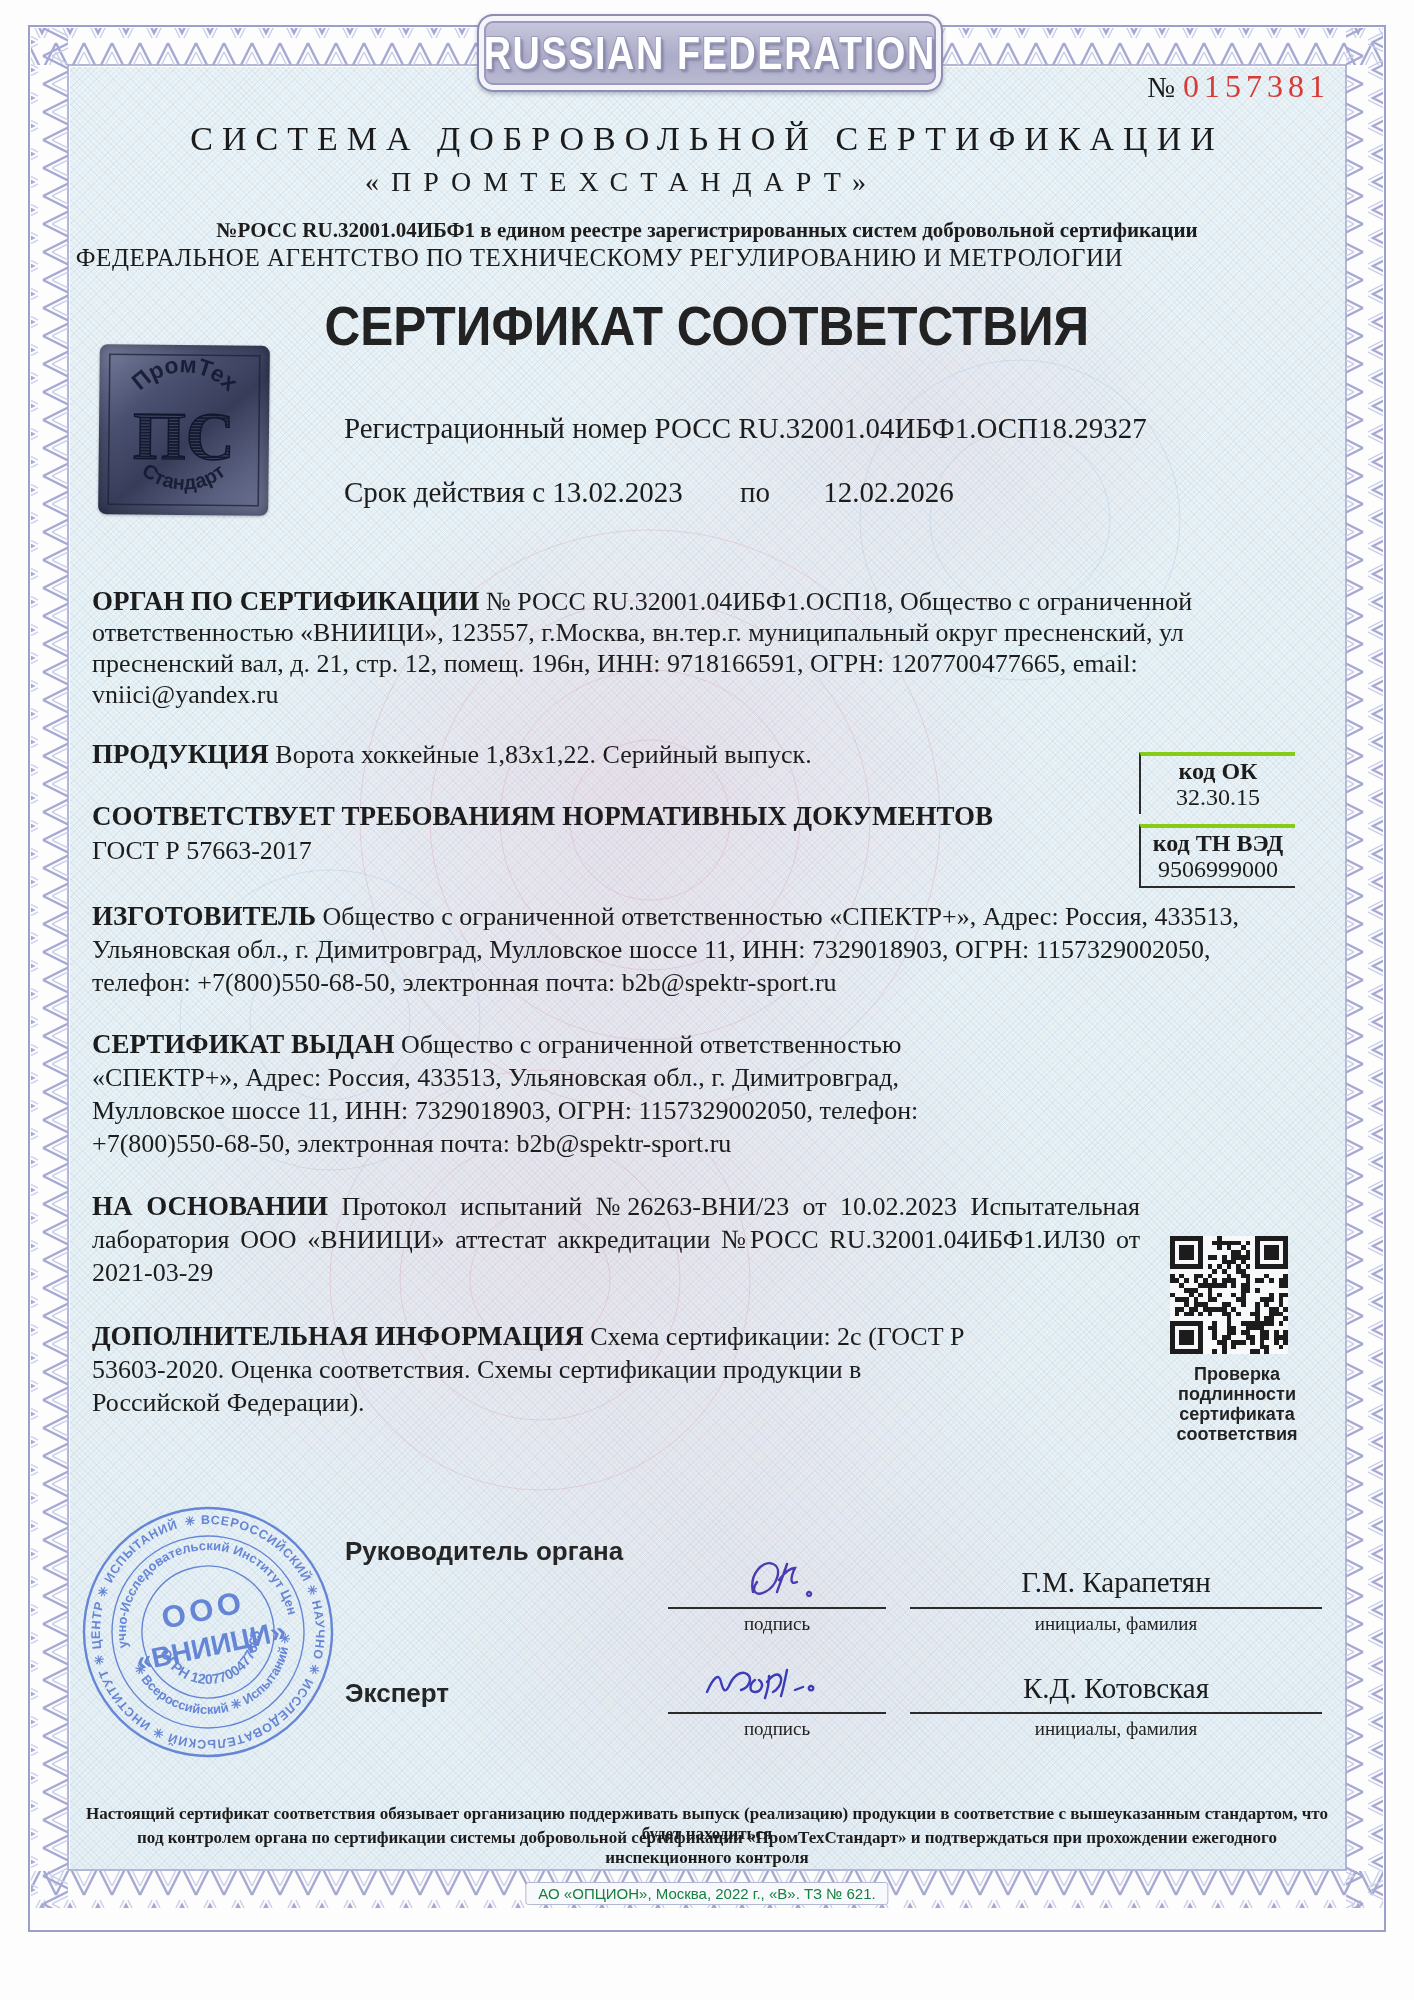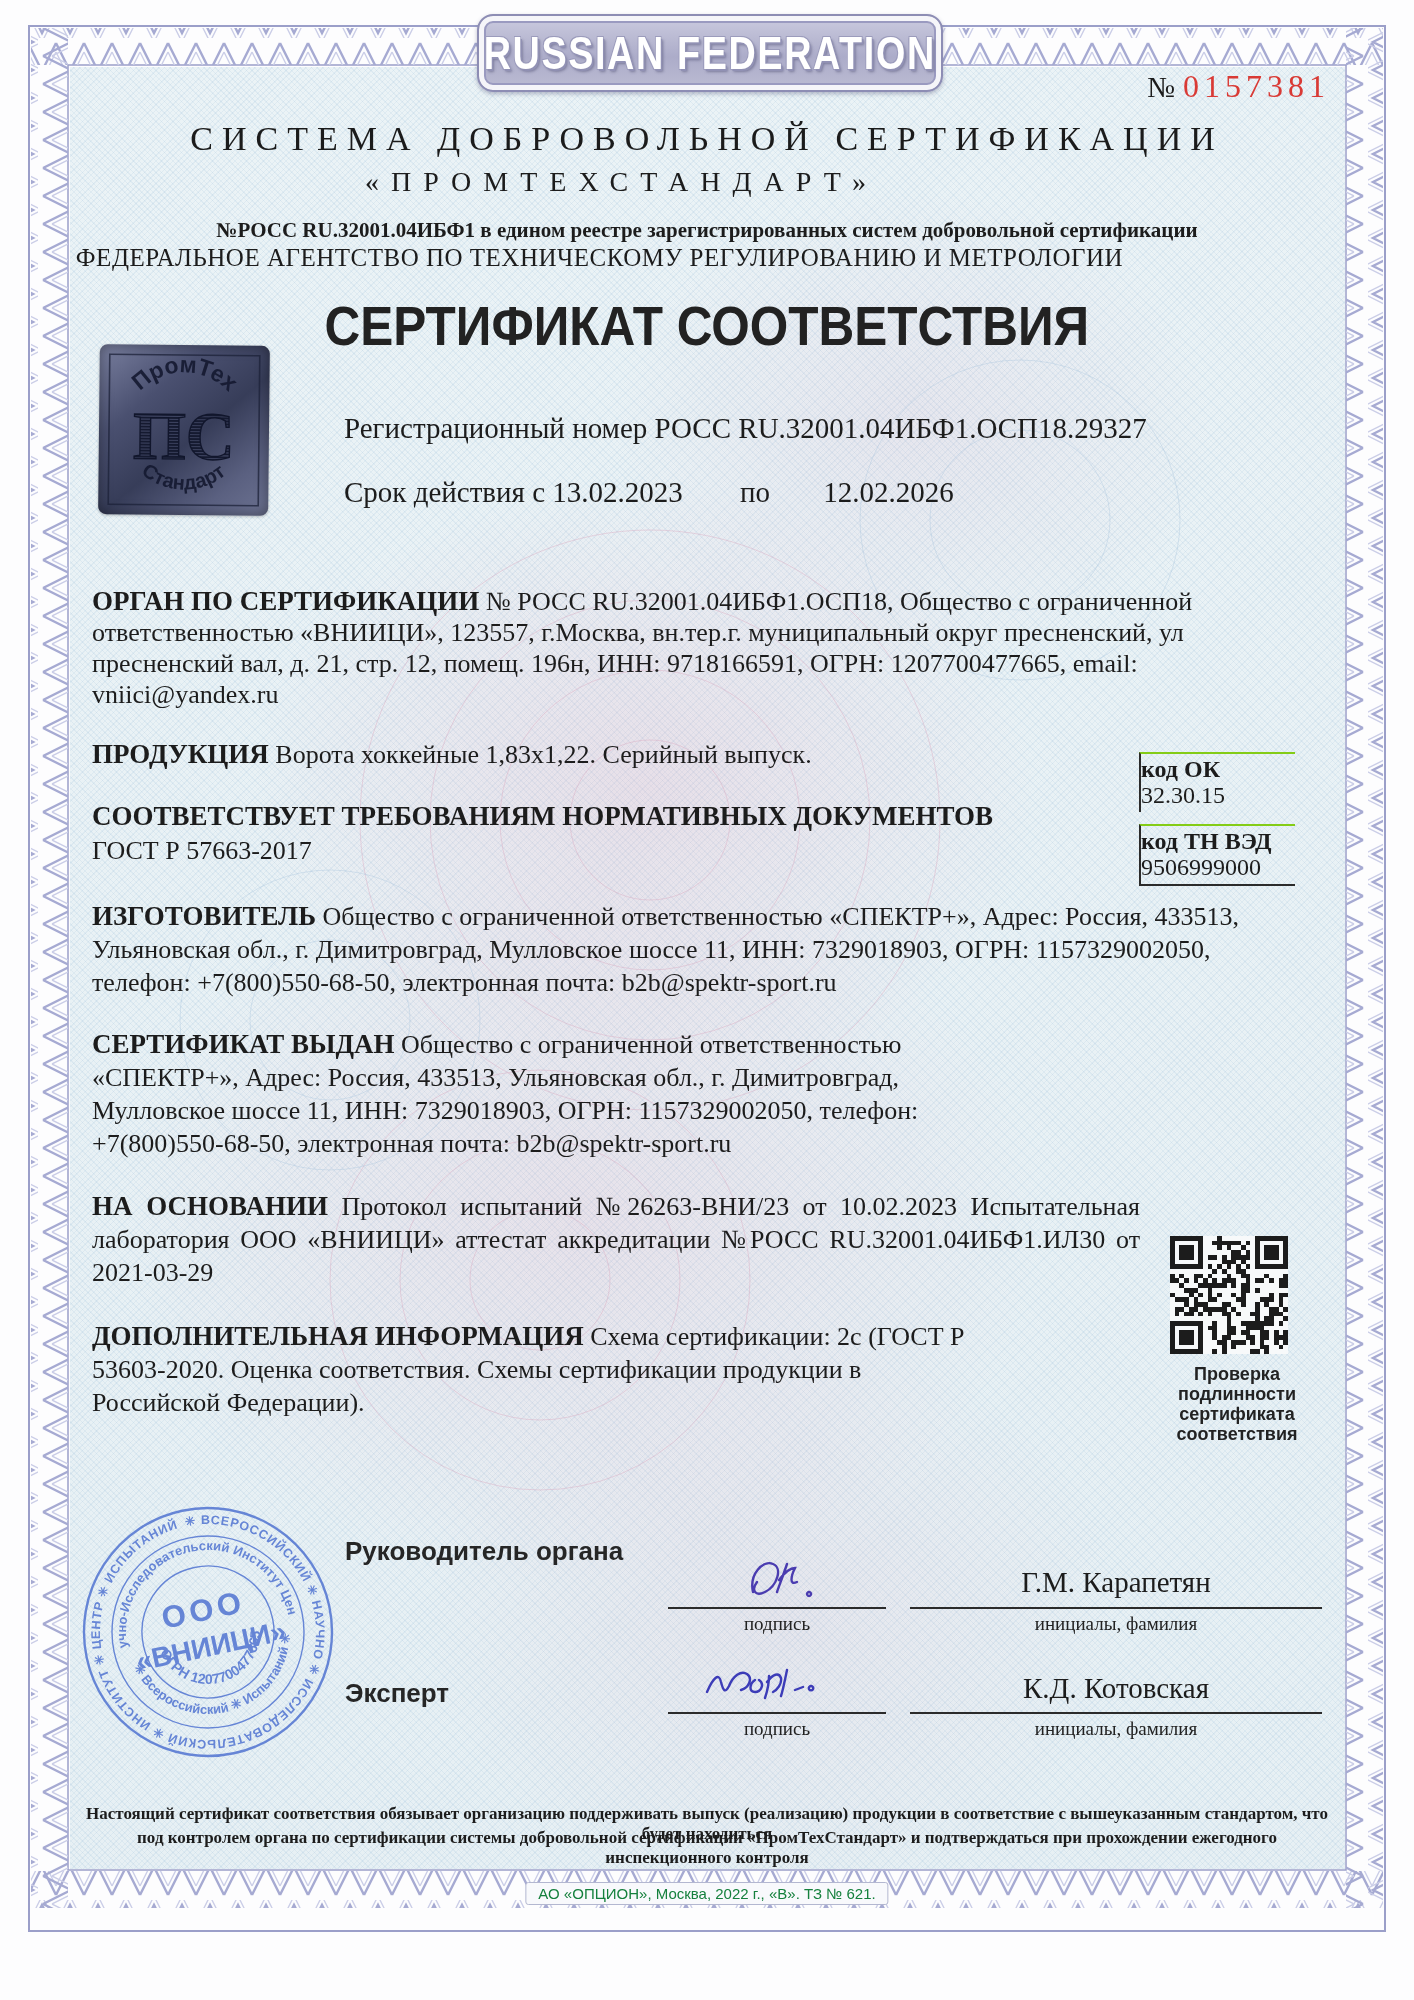--- a/index.html
+++ b/index.html
@@ -46,22 +46,22 @@
   .sec b{font-size:27px;}
   .organ{left:92px;top:586px;width:1218px;line-height:31px;}
   .product{left:92px;top:738px;width:1040px;}
   .conform-label{left:92px;top:801px;font-weight:bold;font-size:27px;}
   .conform-text{left:92px;top:836px;font-size:26px;}
   .manufacturer{left:92px;top:900px;width:1218px;}
   .issued{left:92px;top:1028px;width:915px;}
   .basis{left:92px;top:1190px;width:1048px;text-align:justify;}
   .additional{left:92px;top:1320px;width:885px;}
   
-  .codebox{left:1139px;width:154px;height:56px;border-top:2px solid #84cc16;border-left:2px solid #2b2b2b;
-    text-align:left;padding-top:2px;}
+  .codebox{left:1139px;width:154px;height:56px;border-top:4px solid #84cc16;border-left:2px solid #2b2b2b;
+    text-align:center;padding-top:2px;}
   .codebox .lab{font-weight:bold;font-size:24px;line-height:26px;}
   .codebox .val{font-size:24px;line-height:26px;}
   .codebox1{top:752px;}
   .codebox2{top:824px;border-bottom:2px solid #2b2b2b;}
   
   .qrwrap{left:1170px;top:1236px;width:118px;height:118px;background:#f4f7f8;}
   .qrcaption{left:1148px;top:1364px;width:178px;text-align:center;
     font-family:"Liberation Sans",sans-serif;font-weight:bold;font-size:18px;line-height:20px;color:#222;}
   
   .stamp{left:70px;top:1494px;z-index:2;}

